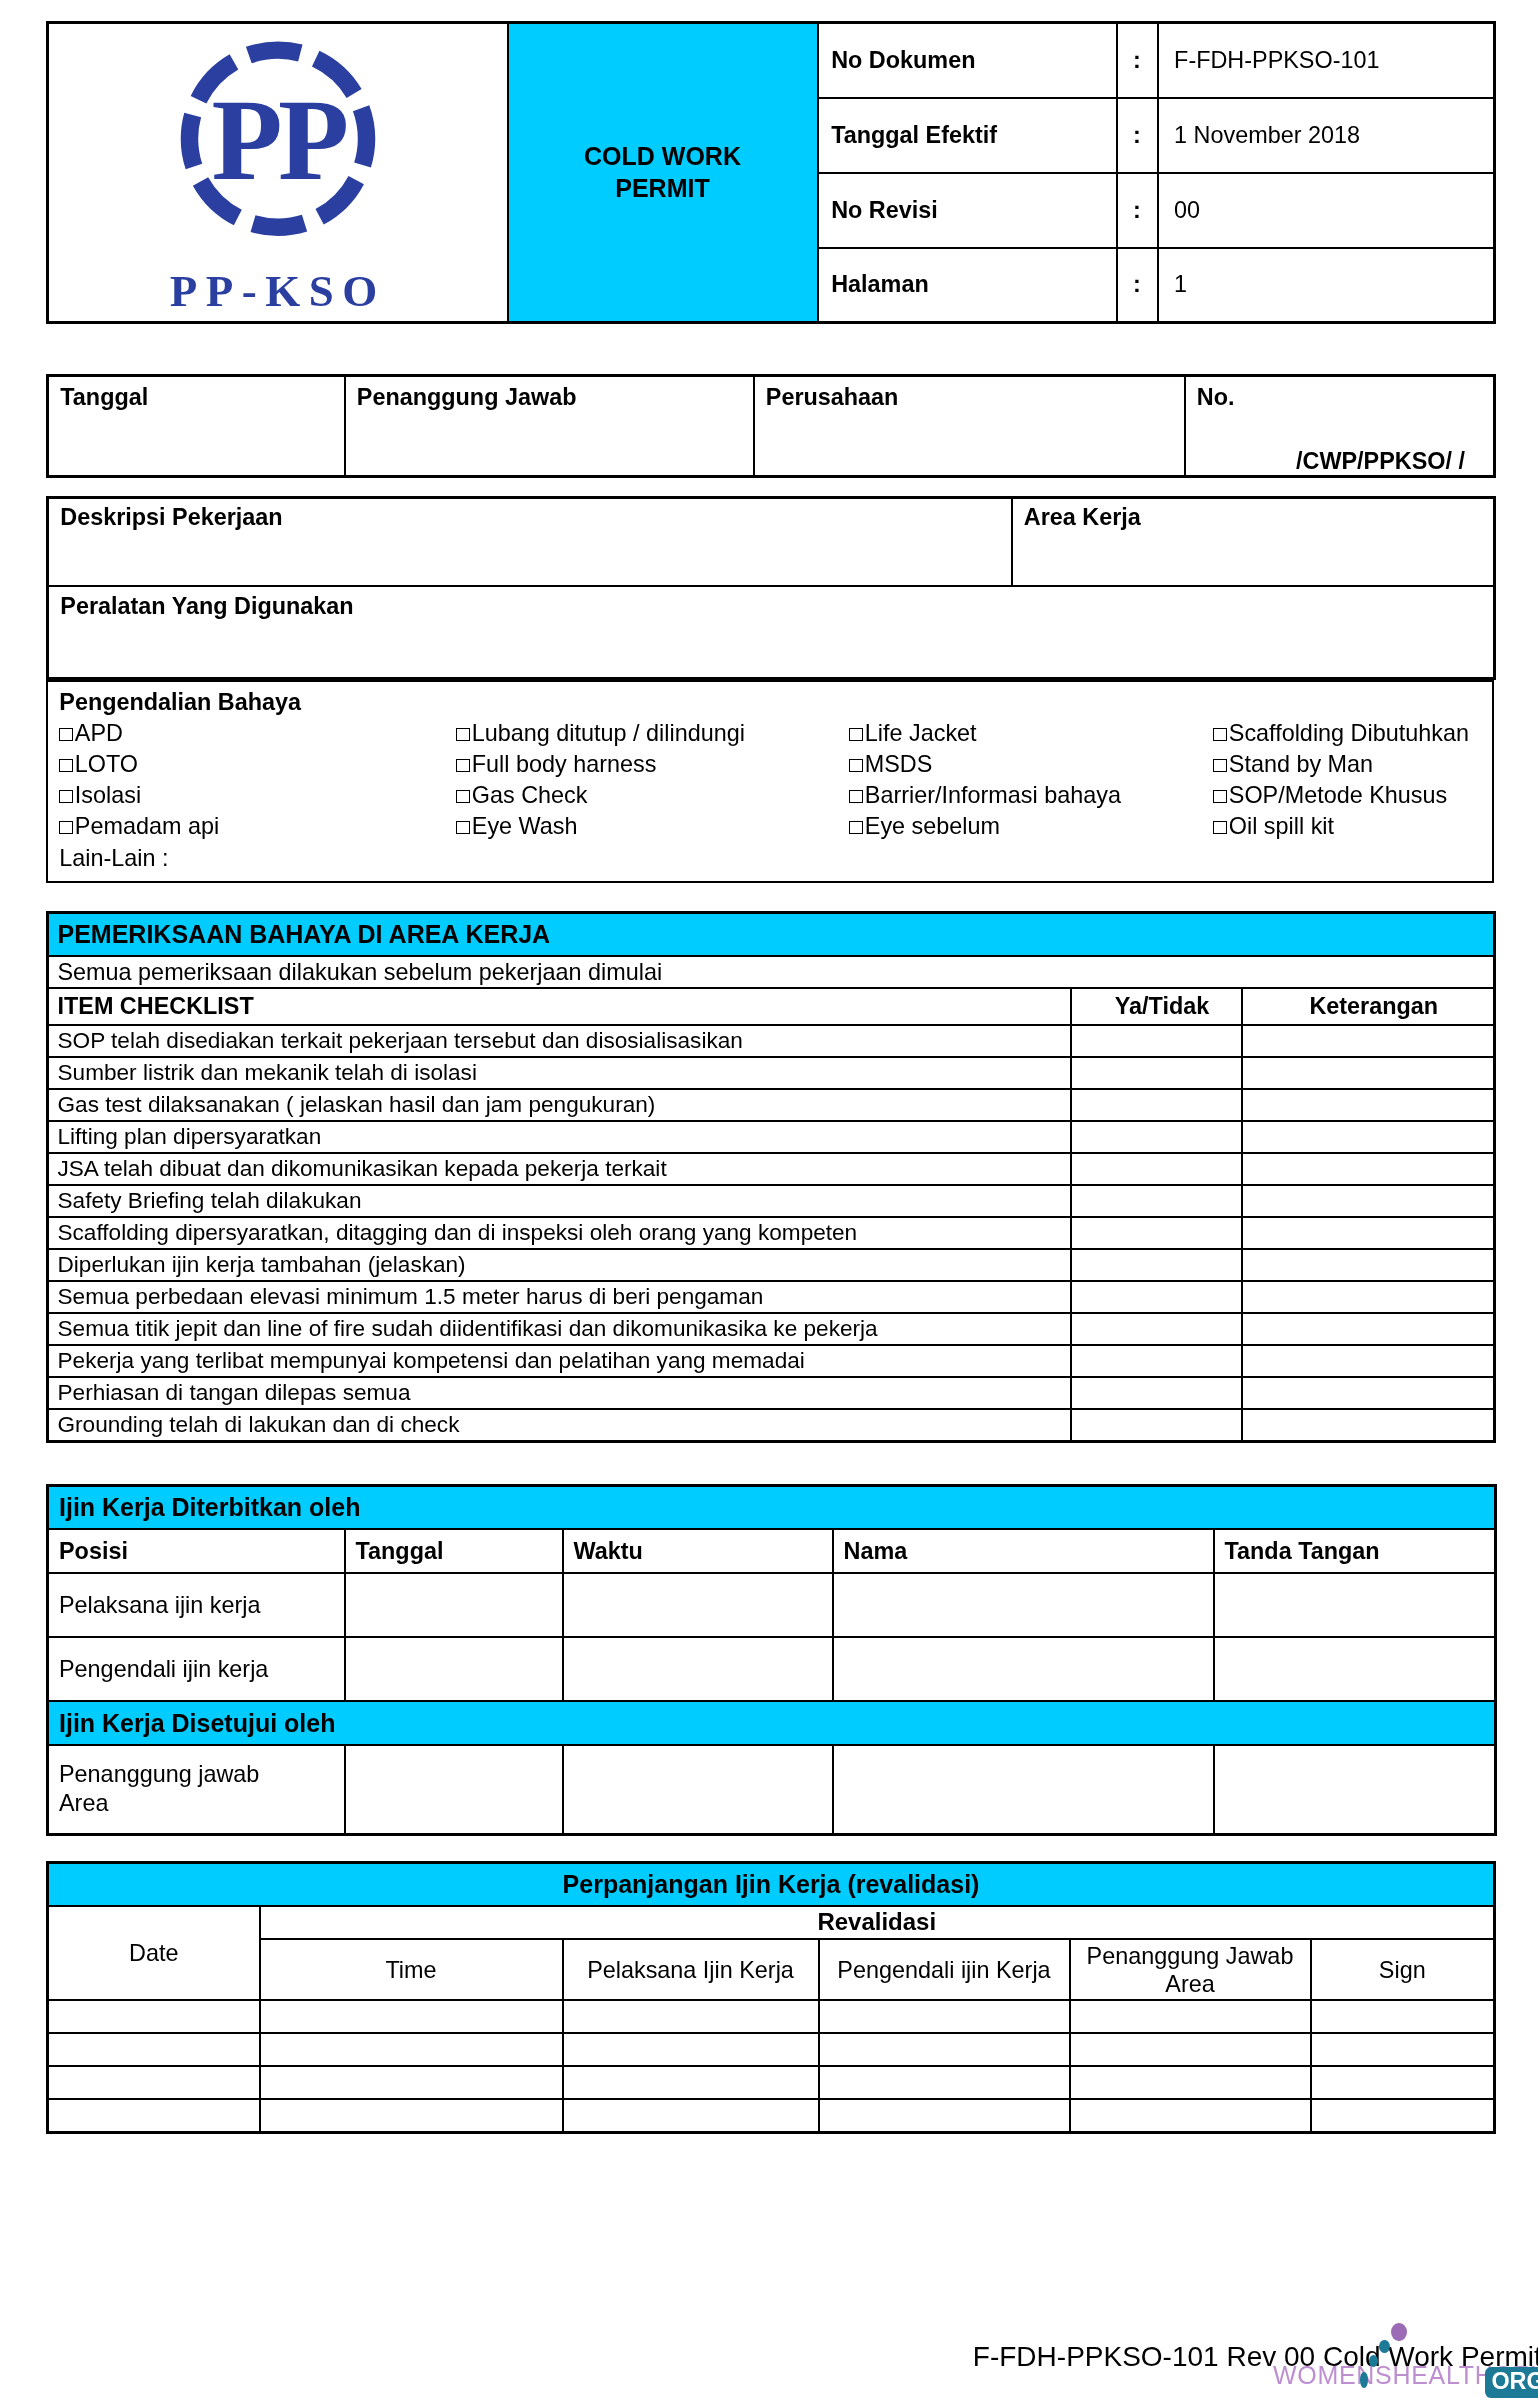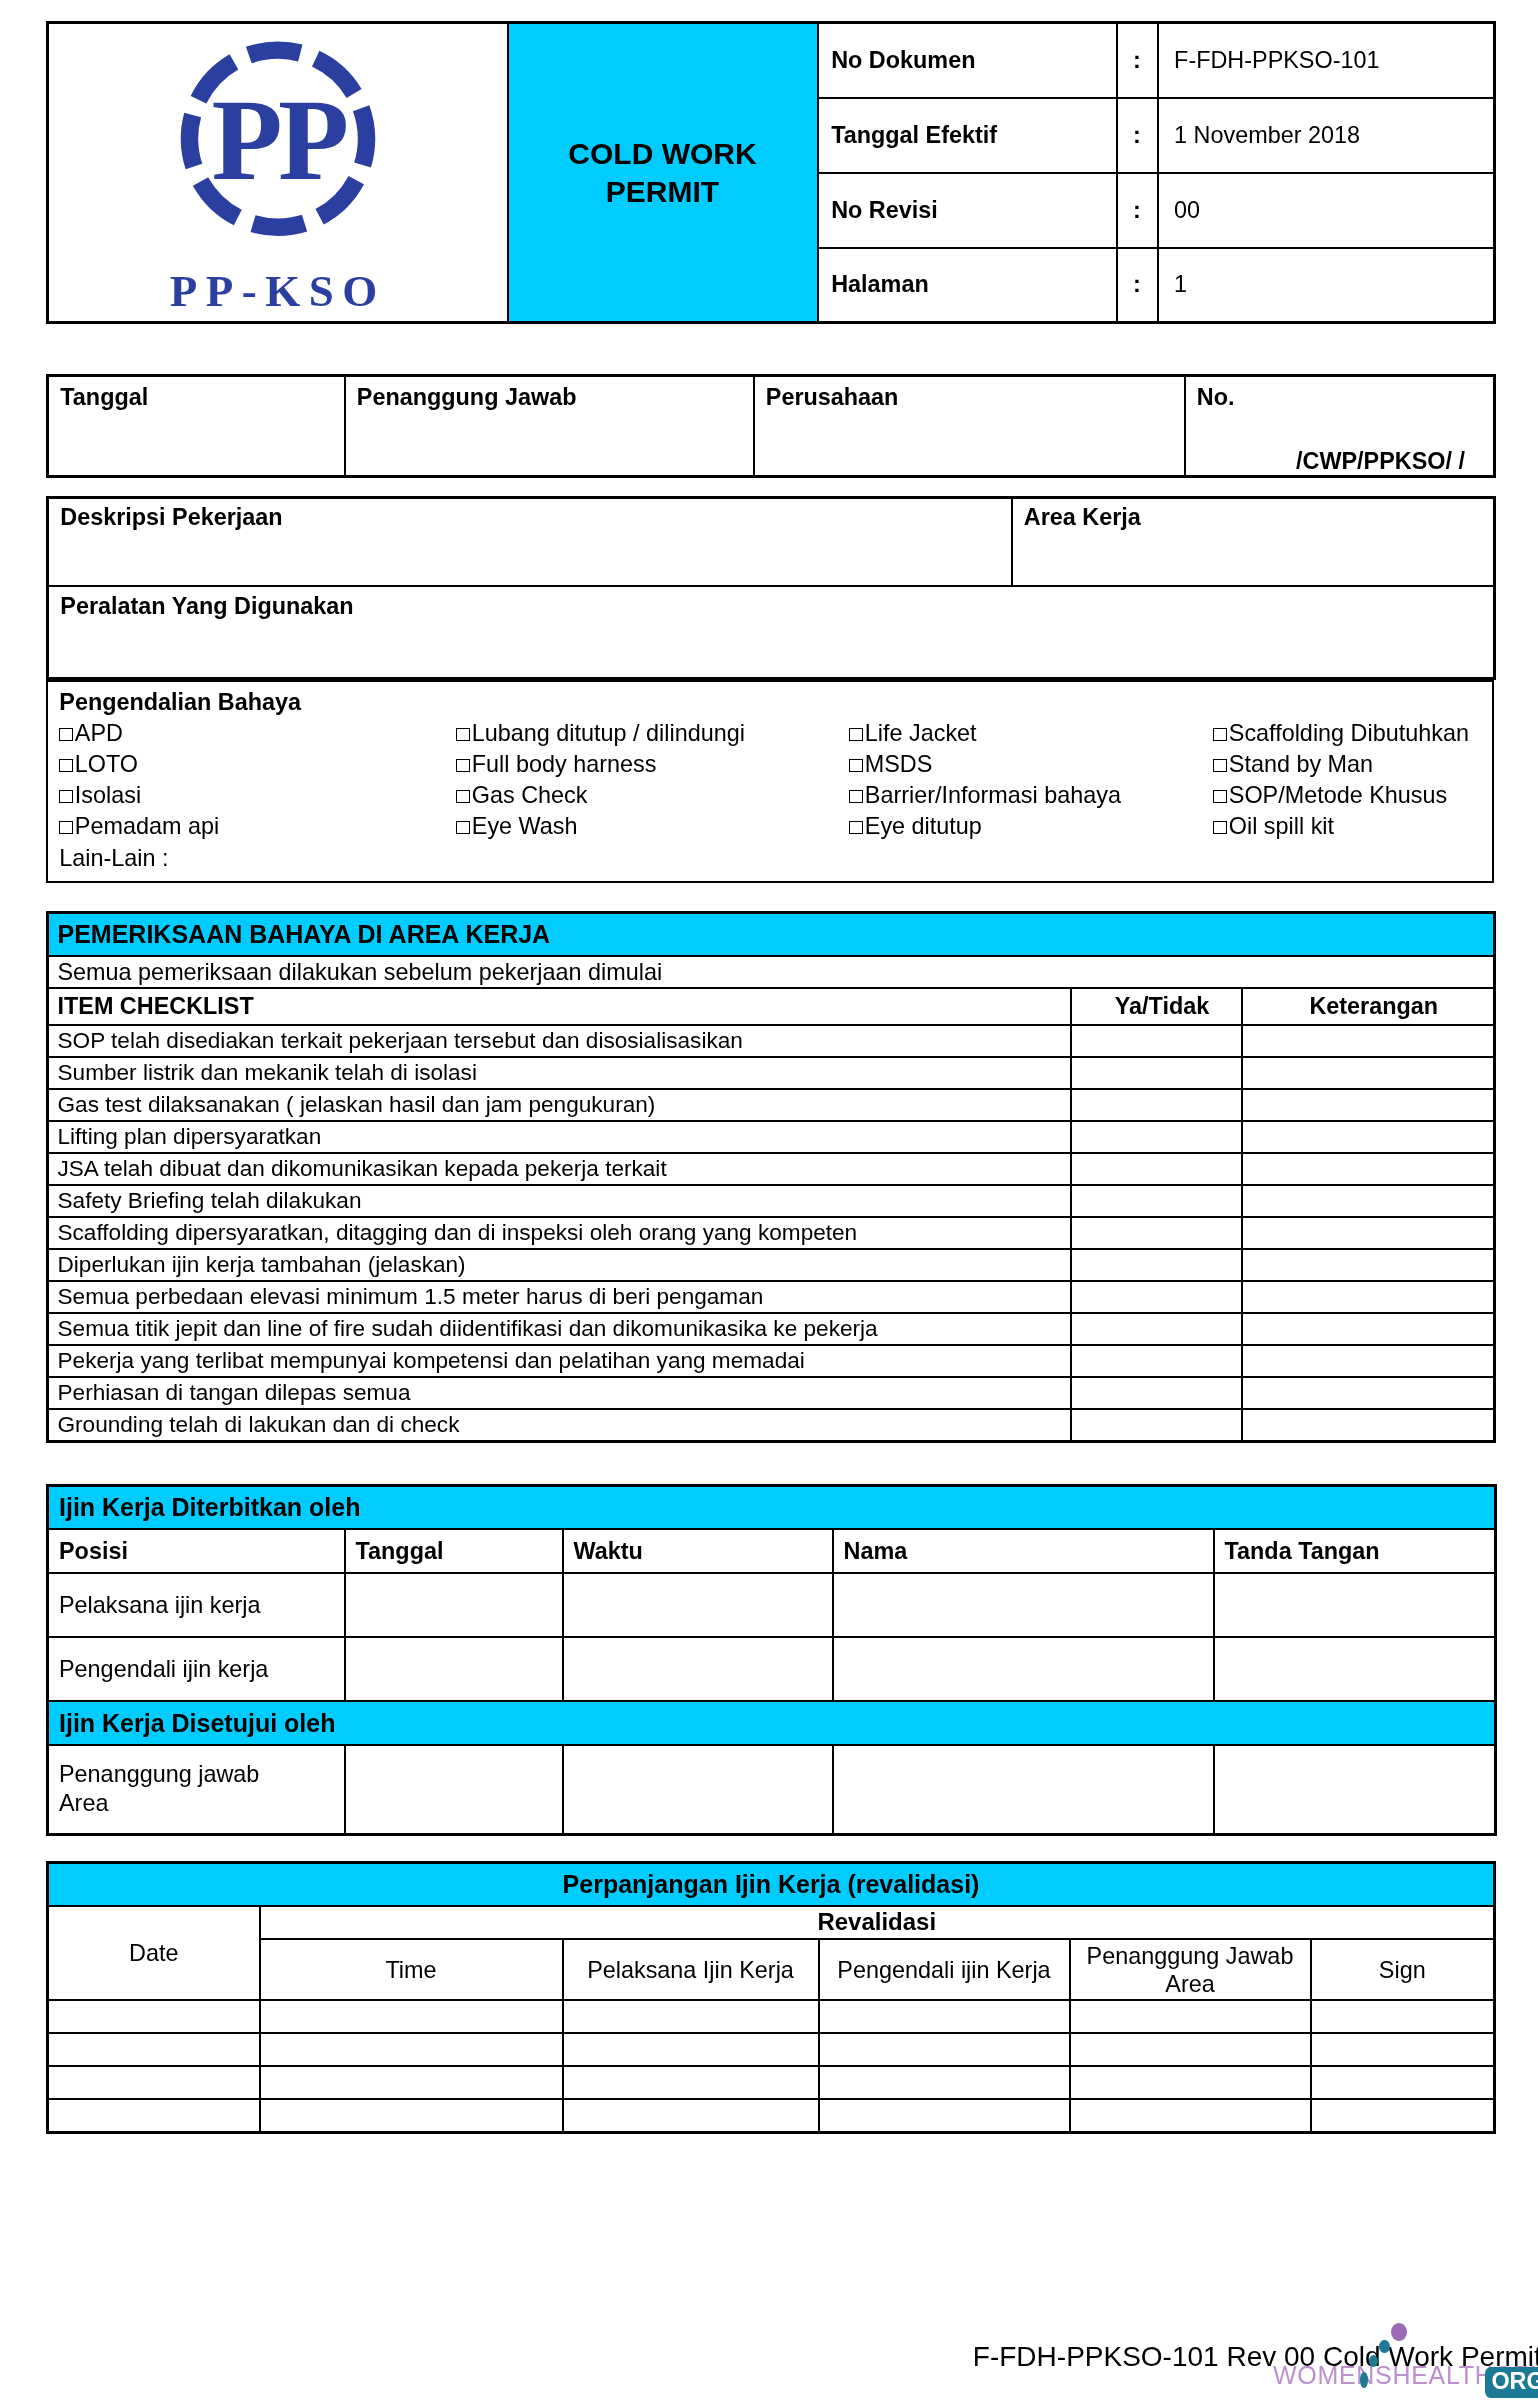--- a/index.html
+++ b/index.html
@@ -21,21 +21,21 @@
   
   .tbl-header td.logo-cell { background:#fff; text-align:center; vertical-align:middle; }
   .logo-wrap { display:inline-block; }
   .logo-caption {
     font-family:"Liberation Serif", serif;
     font-weight:bold; font-size:45px; letter-spacing:8.5px;
     color:#2b3fa0; margin-top:5px; text-align:center;
   }
   .tbl-header td.title-cell {
     background:#00ccff; text-align:center; vertical-align:middle;
-    font-weight:bold; font-size:30px; line-height:1.25;
+    font-weight:bold; font-size:25px; line-height:1.25;
   }
   .tbl-header td.h-label { font-weight:bold; padding-left:12.7px; }
   .tbl-header td.h-colon { font-weight:bold; text-align:center; }
   .tbl-header td.h-value { padding-left:15.6px; }
 
   
   .tbl-info td { vertical-align:top; padding:7px 0 0 11.3px; font-weight:bold; }
   .no-value { text-align:right; padding-right:28px; margin-top:37px; font-weight:bold; font-size:23.4px; }
 
   
@@ -204,21 +204,21 @@
       <div class="hazard-col hazard-col-1">
         <div class="hazard-item"><span class="cb"></span><span>Lubang ditutup / dilindungi</span></div>
         <div class="hazard-item"><span class="cb"></span><span>Full body harness</span></div>
         <div class="hazard-item"><span class="cb"></span><span>Gas Check</span></div>
         <div class="hazard-item"><span class="cb"></span><span>Eye Wash</span></div>
       </div>
       <div class="hazard-col hazard-col-2">
         <div class="hazard-item"><span class="cb"></span><span>Life Jacket</span></div>
         <div class="hazard-item"><span class="cb"></span><span>MSDS</span></div>
         <div class="hazard-item"><span class="cb"></span><span>Barrier/Informasi bahaya</span></div>
-        <div class="hazard-item"><span class="cb"></span><span>Eye ditutup</span></div>
+        <div class="hazard-item"><span class="cb"></span><span>Eye sebelum</span></div>
       </div>
       <div class="hazard-col hazard-col-3">
         <div class="hazard-item"><span class="cb"></span><span>Scaffolding Dibutuhkan</span></div>
         <div class="hazard-item"><span class="cb"></span><span>Stand by Man</span></div>
         <div class="hazard-item"><span class="cb"></span><span>SOP/Metode Khusus</span></div>
         <div class="hazard-item"><span class="cb"></span><span>Oil spill kit</span></div>
       </div>
     </div>
     <div class="hazard-other"><span>Lain-Lain :</span></div>
   </div>

